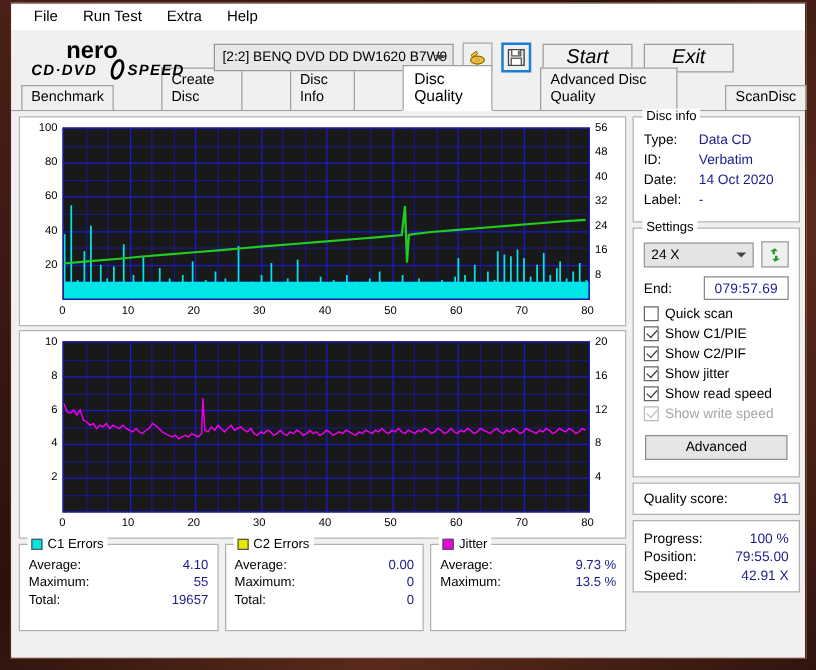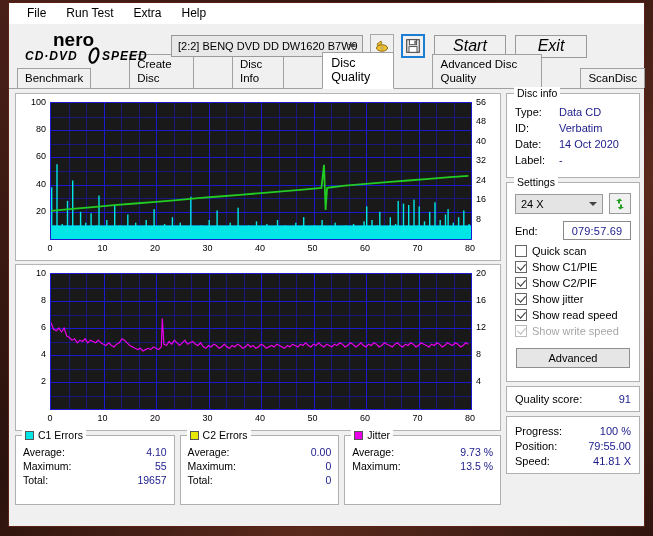--- a/index.html
+++ b/index.html
@@ -659,20 +659,20 @@
           <div class="row-between">
               <span class="k">Progress:</span>
               <span class="v">100 %</span>
             </div>
           <div class="row-between">
               <span class="k">Position:</span>
               <span class="v">79:55.00</span>
             </div>
           <div class="row-between">
               <span class="k">Speed:</span>
-              <span class="v">41.81 X</span>
+              <span class="v">42.91 X</span>
             </div>
         </div>
 
       </div>
     </div>
   </div>
 </div>
 
 </body></html>

